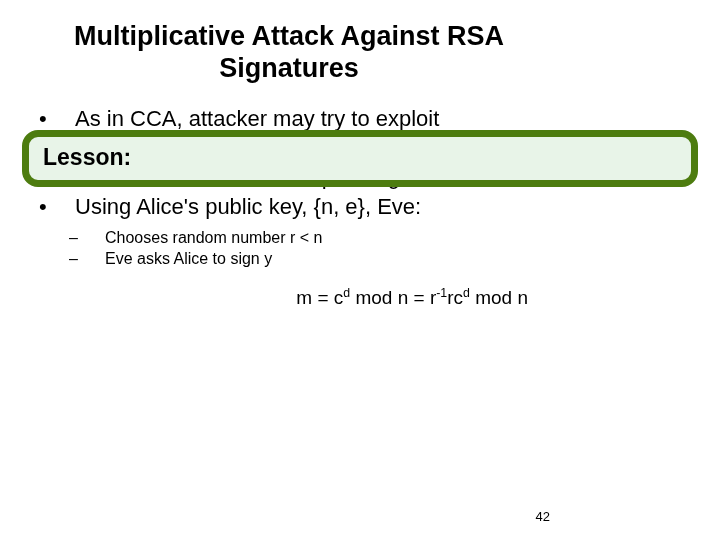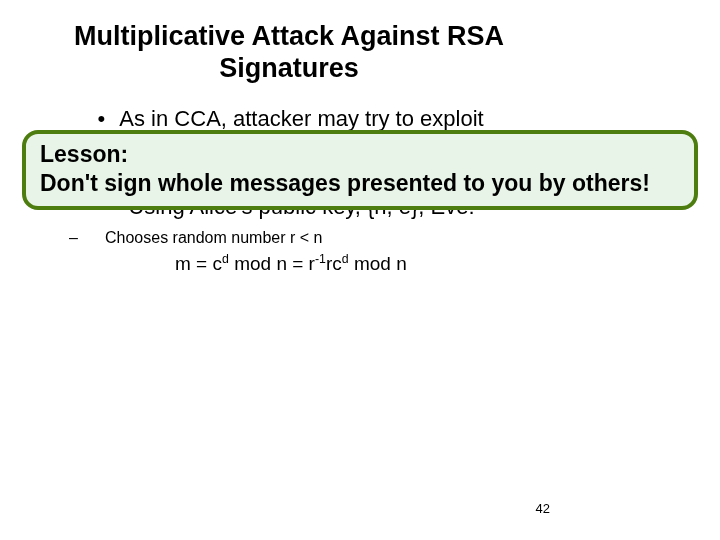--- a/index.html
+++ b/index.html
@@ -27,21 +27,20 @@
     line-height: 1.2;
     margin-bottom: 20px;
   }
   .bullet-main {
     font-size: 22px;
     line-height: 1.25;
     margin-left: 25px;
     text-indent: -18px;
     padding-left: 18px;
     margin-bottom: 3px;
-    text-align: center;
   }
   .bullet-main .dot {
     display: inline-block;
     width: 18px;
     margin-left: -18px;
   }
   .sub-list {
     margin-left: 55px;
     margin-top: 6px;
   }
@@ -51,45 +50,45 @@
     text-indent: -18px;
     padding-left: 18px;
   }
   .bullet-sub .dash {
     display: inline-block;
     width: 18px;
     margin-left: -18px;
   }
   .equation {
     font-size: 19px;
-    text-align: left;
-    margin-top: 5px;
+    text-align: right;
+    margin-top: 17px;
     padding-left: 70px;
   }
   .overlay-box {
     position: absolute;
     left: 22px;
     top: 130px;
     width: 676px;
     background: #e8f4e8;
-    border: 4px solid #4d7c0f;
+    border: 7px solid #4d7c0f;
     border-radius: 16px;
     padding: 6px 14px 8px 14px;
     box-sizing: border-box;
   }
   .overlay-text {
     font-size: 23px;
     font-weight: bold;
     line-height: 1.25;
     color: #000;
   }
   .page-number {
     position: absolute;
     right: 18px;
-    bottom: 24px;
+    bottom: 16px;
     font-size: 13px;
   }
   sup { font-size: 0.65em; vertical-align: super; line-height: 0; }
 </style>
 </head>
 <body>
 
 <div class="slide">
 
   <div class="title">Multiplicative Attack Against RSA Signatures</div>
@@ -104,25 +103,27 @@
   </div>
 
   <div class="bullet-main">
     <span class="dot">•</span><span>Using Alice's public key, {n, e}, Eve:</span>
   </div>
 
   <div class="sub-list">
     <div class="bullet-sub">
       <span class="dash">–</span><span>Chooses random number r &lt; n</span>
     </div>
+    <div class="bullet-sub">
+      <span class="dash">–</span><span>Eve asks Alice to sign y</span>
+    </div>
     <div class="equation">
       <span>m = c</span><sup>d</sup><span> mod n = r</span><sup>-1</sup><span>rc</span><sup>d</sup><span> mod n</span>
     </div>
   </div>
 
   <div class="overlay-box">
     <div class="overlay-text">Lesson:</div>
-    <div class="overlay-text">Don't sign whole messages presented to you by others!</div>
   </div>
 
   <div class="page-number">42</div>
 
 </div>
 
 </body></html>

